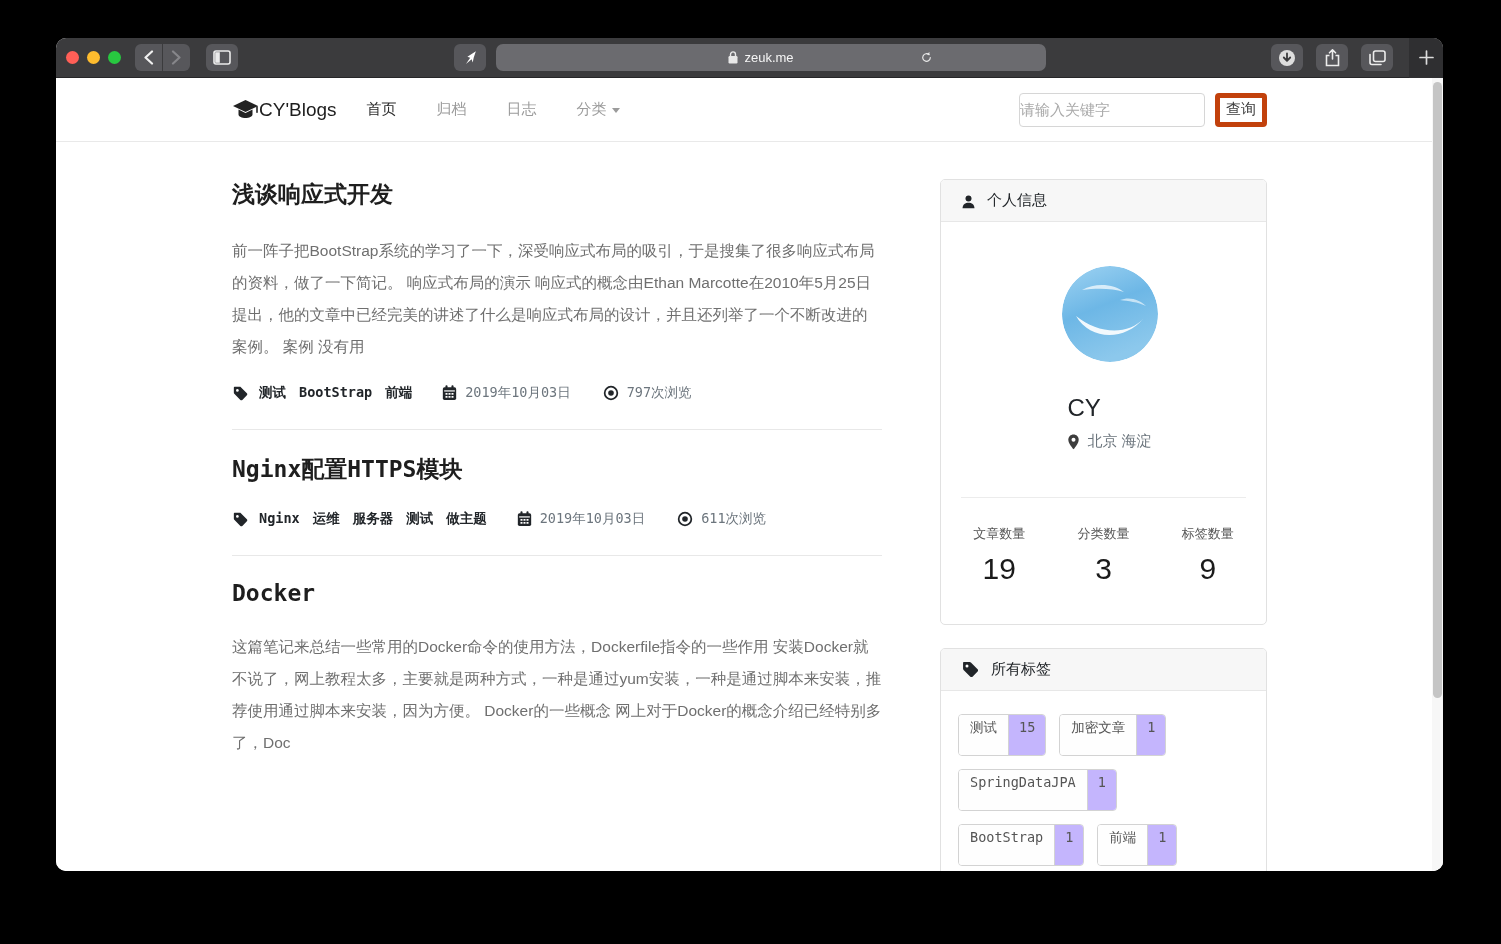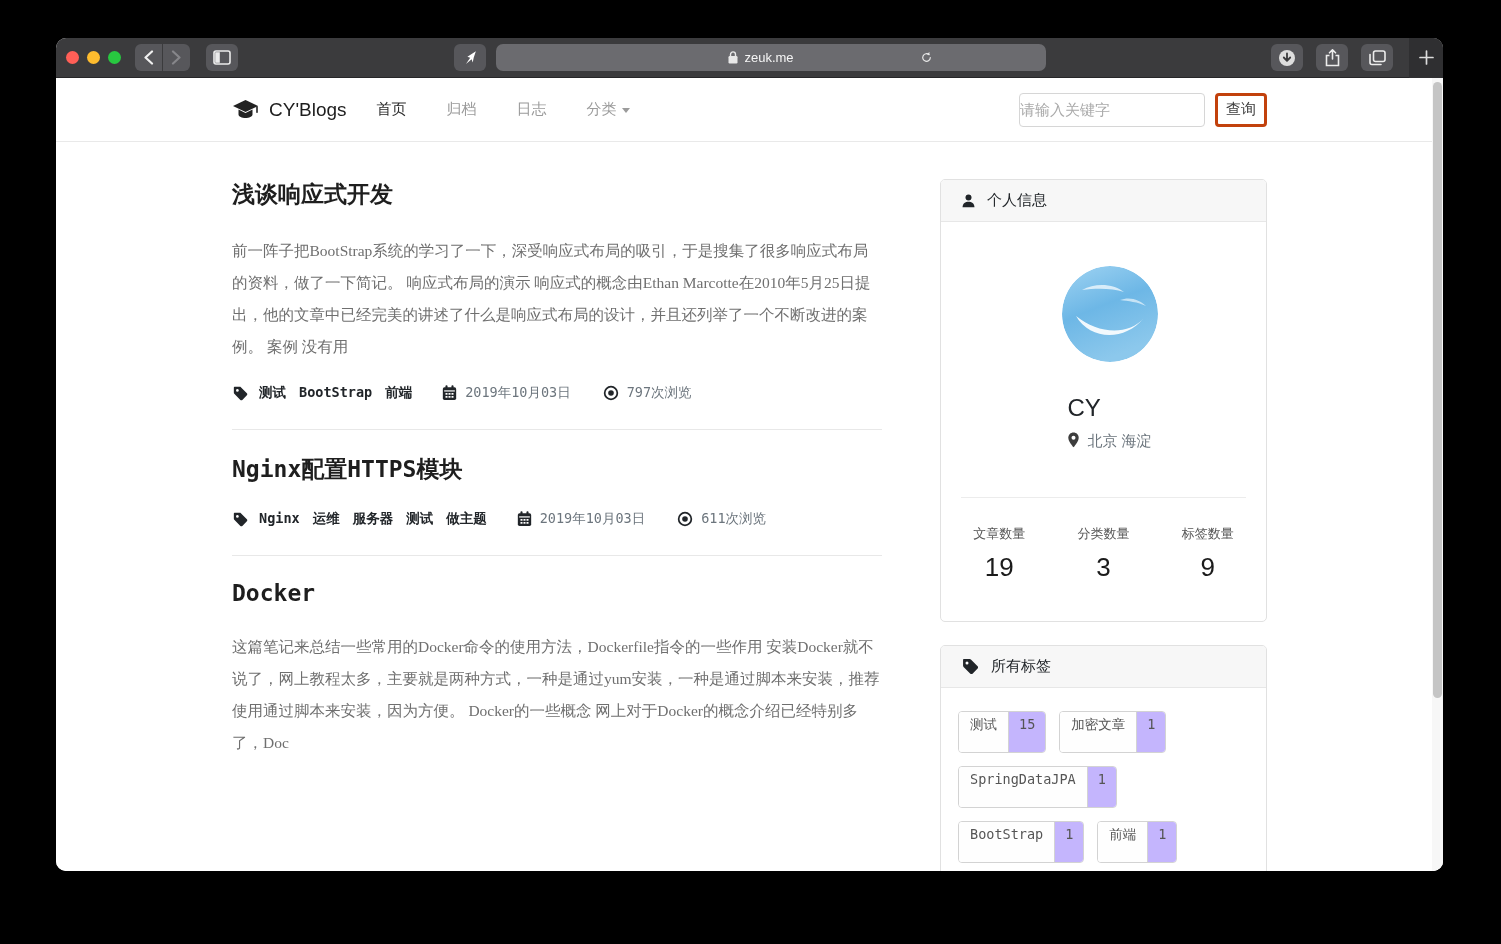--- a/index.html
+++ b/index.html
@@ -35,66 +35,66 @@
   .plusbtn { width:34px; height:40px; margin-right:-10px; margin-left:10px; background:#2f2f31;
              display:flex; align-items:center; justify-content:center; }
   svg { display:block; }
 
   
   .page { flex:1; background:#fff; position:relative; overflow:hidden; }
   .container { width:1035px; margin:0 auto; }
 
   .site-header { height:64px; border-bottom:1px solid #e9e9e9; }
   .site-header .container { height:100%; display:flex; align-items:center; }
-  .brand { display:flex; align-items:center; gap:10px; font-size:19px; color:#1d1d1d; cursor:pointer; }
+  .brand { display:flex; align-items:center; font-size:19px; color:#1d1d1d; cursor:pointer; }
   .nav { display:flex; align-items:center; margin-left:30px; gap:40px; font-size:15px; }
   .nav a { text-decoration:none; color:#9b9b9b; cursor:pointer; display:flex; align-items:center; gap:5px; }
   .nav a.active { color:#2b2b2b; }
   .caret { width:0; height:0; border-left:4.5px solid transparent; border-right:4.5px solid transparent;
            border-top:5px solid #9b9b9b; margin-top:2px; }
   .searchbox { margin-left:auto; display:flex; gap:10px; }
   .searchbox input { width:186px; height:34px; border:1px solid #d6d6d6; border-radius:4px;
                      padding:0 0; font-size:15px; color:#333; outline:none;
                      font-family:"Liberation Sans","DejaVu Sans",sans-serif; }
   .searchbox input::placeholder { color:#a9a9a9; }
-  .searchbox button { width:52px; height:34px; border:3px solid #c2410c; border-radius:4px;
+  .searchbox button { width:52px; height:34px; border:5px solid #c2410c; border-radius:4px;
                       background:#fff; font-size:15px; color:#3c3c3c; cursor:pointer;
                       font-family:"Liberation Sans","DejaVu Sans",sans-serif; }
 
   .main { padding-top:37px; }
   .main .container { display:flex; justify-content:space-between; align-items:flex-start; }
   .content { width:650px; }
 
   article .post-title { font-family:"DejaVu Sans Mono","Liberation Mono",monospace;
                         font-size:23px; font-weight:bold; color:#1e1e1e; margin-bottom:25px; cursor:pointer; }
-  article .excerpt { font-family:Liberation Serif, serif;
+  article .excerpt { font-family:Liberation Sans, sans-serif;
                      font-size:15.5px; line-height:32px; color:#6f6f6f; }
   .meta { margin-top:21px; display:flex; align-items:center;
           font-family:"DejaVu Sans Mono","Liberation Mono",monospace; font-size:13.5px; }
   .meta .tagnames { display:flex; gap:13px; margin-left:10px; }
   .meta .tagnames span { color:#212529; font-weight:bold; cursor:pointer; }
   .meta .group { display:flex; align-items:center; gap:8px; color:#6c757d; }
   .meta .g-date { margin-left:30px; }
   .meta .g-views { margin-left:32px; }
   hr.sep { border:none; border-top:1px solid #e8e8e8; margin:27px 0 24px; }
 
   
   .sidebar { width:327px; }
   .card { border:1px solid #e1e1e1; border-radius:5px; background:#fff; overflow:hidden; }
   .card-header { background:#f7f7f7; border-bottom:1px solid #e7e7e7; padding:11px 20px;
-                 font-size:15px; color:#212529; display:flex; align-items:center; gap:11px; }
+                 font-size:15px; color:#212529; display:flex; align-items:flex-end; gap:11px; }
   .profile-body { display:flex; align-items:center; padding:44px 20px 0 32px; gap:32px;flex-direction:column; }
   .avatar { width:96px; height:96px; border-radius:50%; overflow:hidden; flex:0 0 96px; }
   .who .name { font-size:24px; color:#212529; margin-bottom:10px; }
-  .who .loc { display:flex; align-items:flex-start; gap:7px; font-size:15px; color:#6c757d; }
+  .who .loc { display:flex; align-items:center; gap:7px; font-size:15px; color:#6c757d; }
   .divider { border-top:1px solid #ececec; margin:46px 20px 0; }
   .stats { display:flex; padding:27px 6px 38px; }
   .stat { flex:1; text-align:center; }
   .stat .lbl { font-size:13px; color:#565656; }
-  .stat .val { font-size:26px; color:#1b1b1b; margin-top:9px; font-weight:500; }
+  .stat .val { font-size:30px; color:#1b1b1b; margin-top:9px; font-weight:500; }
 
   .tags-card { margin-top:23px; }
   .tags-body { padding:23px 17px 27px; display:flex; flex-wrap:wrap; gap:13px 13px; }
   .chip { display:inline-flex; border:1px solid #d3d3d3; border-radius:4px; overflow:hidden;
           font-family:"DejaVu Sans Mono","Liberation Mono",monospace; font-size:13.5px; color:#555;
           cursor:pointer; }
   .chip .cname { background:#fefefe; padding:4px 11px 5px; }
   .chip .ccount { background:#c4b5fd; border-left:1px solid #d3d3d3; padding:4px 10px 20px; }
 
   

